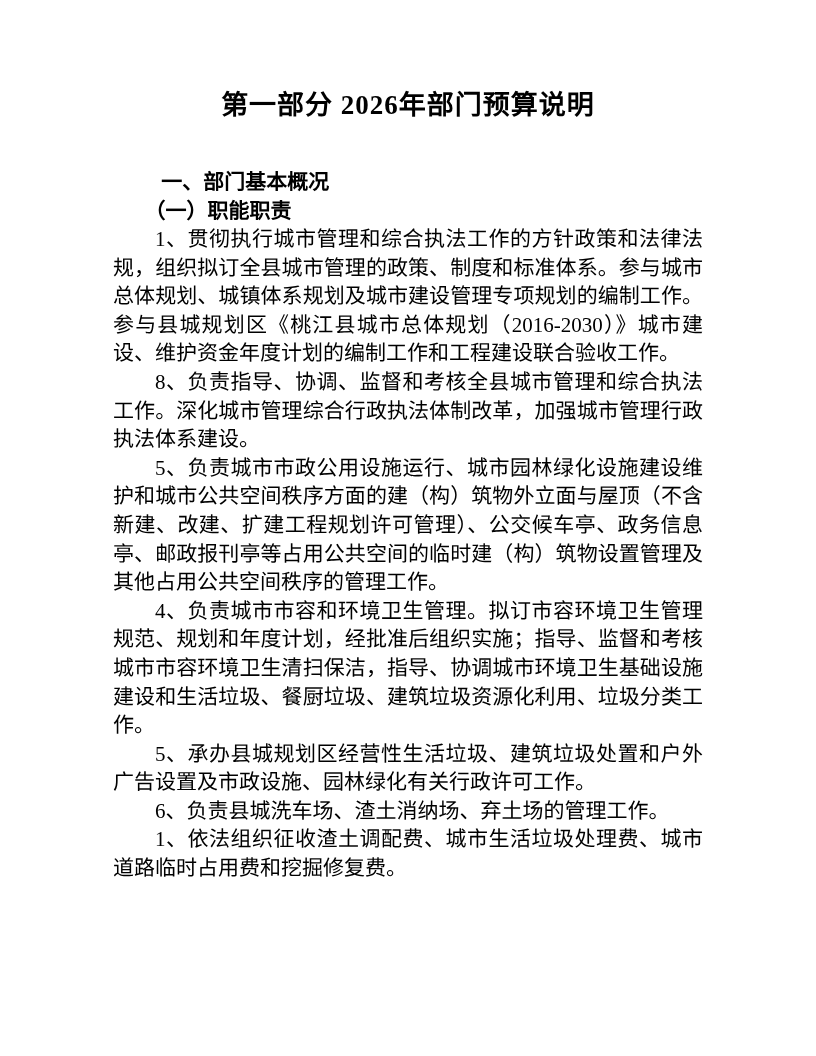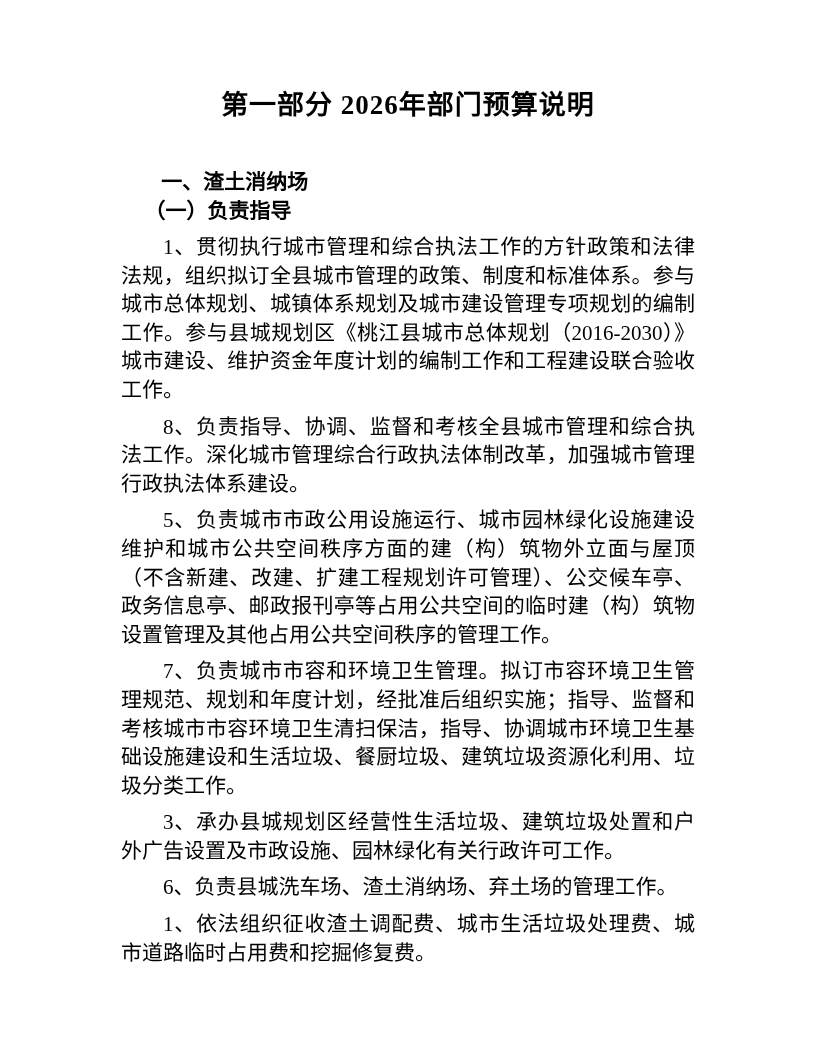--- a/index.html
+++ b/index.html
@@ -38,44 +38,44 @@
   }
   .section-heading {
     text-indent: 2.3em;
   }
   .subsection-heading {
     text-indent: 1.5em;
   }
   .body-para {
     font-size: 21px;
     line-height: 28.6px;
-    margin: 8px;
+    margin: 0;
     text-align: justify;
     text-justify: inter-character;
     text-indent: 2em;
   }
 </style>
 </head>
 <body>
 
 <div class="page">
   <h1 class="doc-title">第一部分 2026年部门预算说明</h1>
 
   <div class="title-gap"></div>
 
-  <h2 class="section-heading">一、渣土消纳场</h2>
+  <h2 class="section-heading">一、部门基本概况</h2>
 
-  <h3 class="subsection-heading">（一）负责指导</h3>
+  <h3 class="subsection-heading">（一）职能职责</h3>
 
   <p class="body-para">1、贯彻执行城市管理和综合执法工作的方针政策和法律法规，组织拟订全县城市管理的政策、制度和标准体系。参与城市总体规划、城镇体系规划及城市建设管理专项规划的编制工作。参与县城规划区《桃江县城市总体规划（2016-2030）》城市建设、维护资金年度计划的编制工作和工程建设联合验收工作。</p>
 
   <p class="body-para">8、负责指导、协调、监督和考核全县城市管理和综合执法工作。深化城市管理综合行政执法体制改革，加强城市管理行政执法体系建设。</p>
 
   <p class="body-para">5、负责城市市政公用设施运行、城市园林绿化设施建设维护和城市公共空间秩序方面的建（构）筑物外立面与屋顶（不含新建、改建、扩建工程规划许可管理）、公交候车亭、政务信息亭、邮政报刊亭等占用公共空间的临时建（构）筑物设置管理及其他占用公共空间秩序的管理工作。</p>
 
-  <p class="body-para">7、负责城市市容和环境卫生管理。拟订市容环境卫生管理规范、规划和年度计划，经批准后组织实施；指导、监督和考核城市市容环境卫生清扫保洁，指导、协调城市环境卫生基础设施建设和生活垃圾、餐厨垃圾、建筑垃圾资源化利用、垃圾分类工作。</p>
+  <p class="body-para">4、负责城市市容和环境卫生管理。拟订市容环境卫生管理规范、规划和年度计划，经批准后组织实施；指导、监督和考核城市市容环境卫生清扫保洁，指导、协调城市环境卫生基础设施建设和生活垃圾、餐厨垃圾、建筑垃圾资源化利用、垃圾分类工作。</p>
 
-  <p class="body-para">3、承办县城规划区经营性生活垃圾、建筑垃圾处置和户外广告设置及市政设施、园林绿化有关行政许可工作。</p>
+  <p class="body-para">5、承办县城规划区经营性生活垃圾、建筑垃圾处置和户外广告设置及市政设施、园林绿化有关行政许可工作。</p>
 
   <p class="body-para">6、负责县城洗车场、渣土消纳场、弃土场的管理工作。</p>
 
   <p class="body-para">1、依法组织征收渣土调配费、城市生活垃圾处理费、城市道路临时占用费和挖掘修复费。</p>
 </div>
 
 </body></html>

